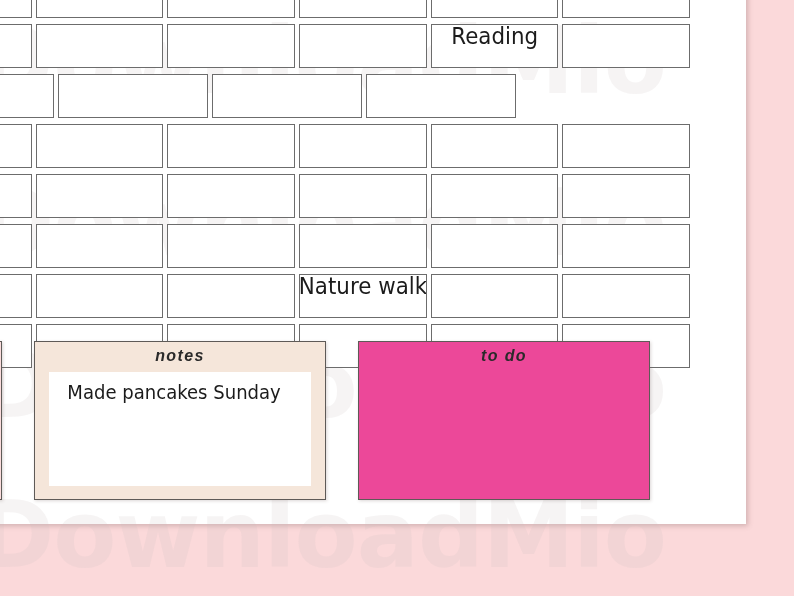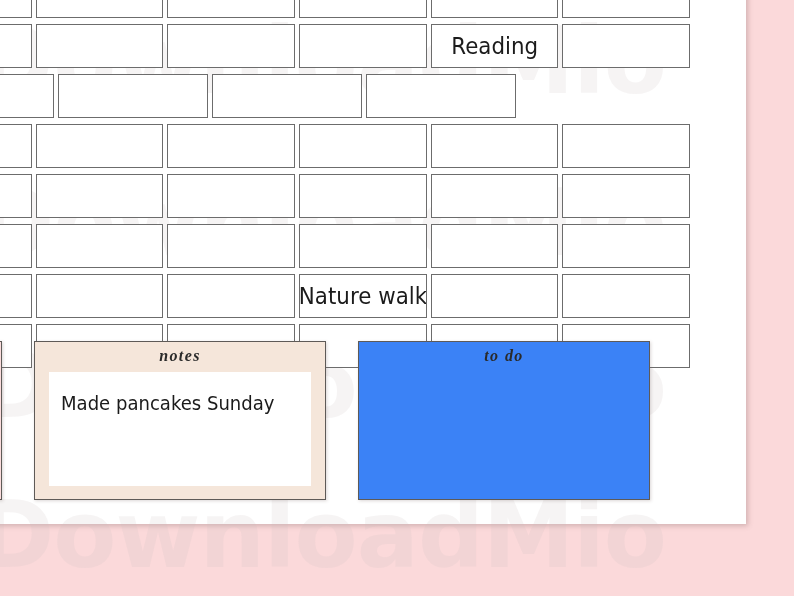--- a/index.html
+++ b/index.html
@@ -68,21 +68,20 @@
     height: 50px;
   }
   .cell {
     width: 150px;
     margin-right: 4px;
     height: 44px;
     border: 1.6px solid #6c6c6c;
     background: #ffffff;
     box-sizing: border-box;
     display: flex;
-    align-items: center;
     justify-content: center;
     overflow: hidden;
   }
   .cell-text {
     font-family: "DejaVu Sans", sans-serif;
     font-size: 23px;
     color: #1b1b1b;
     line-height: 1;
     white-space: nowrap;
     transform: scaleX(0.93);
@@ -99,45 +98,46 @@
     width: 292px;
     height: 159px;
     margin-right: 32px;
     border: 1.5px solid #5e5a57;
     box-sizing: border-box;
     position: relative;
     background: #f6e7dc;
     box-shadow: 1px 1px 3px rgba(120,100,95,0.25);
   }
   .box.tone-cream  { background: #f5e6da; }
-  .box.tone-blush  { background: #3b82f6; }
+  .box.tone-blush  { background: #ec4899; }
   .box.tone-rose   { background: #fadcdc; }
 
   .box-title {
     position: absolute;
     top: 5px;
     left: 0;
     right: 0;
     text-align: center;
-    font-family: Liberation Serif, serif;
+    font-family: Liberation Sans, sans-serif;
     font-style: italic;
     font-weight: 600;
     font-size: 16px;
     letter-spacing: 1.4px;
     color: #2a2a2a;
   }
   .box-body {
     position: absolute;
     left: 14px;
     right: 14px;
     top: 30px;
     bottom: 13px;
     background: #ffffff;
-    padding: 20px 12px 0 12px;
+    padding: 9px 12px 0 12px;
     box-sizing: border-box;
+    text-align: center;
   }
   .box-line {
     font-family: "DejaVu Sans", sans-serif;
     font-size: 19px;
     color: #1b1b1b;
     line-height: 1.25;
     white-space: nowrap;
     transform: scaleX(0.95);
     transform-origin: left center;
   }

